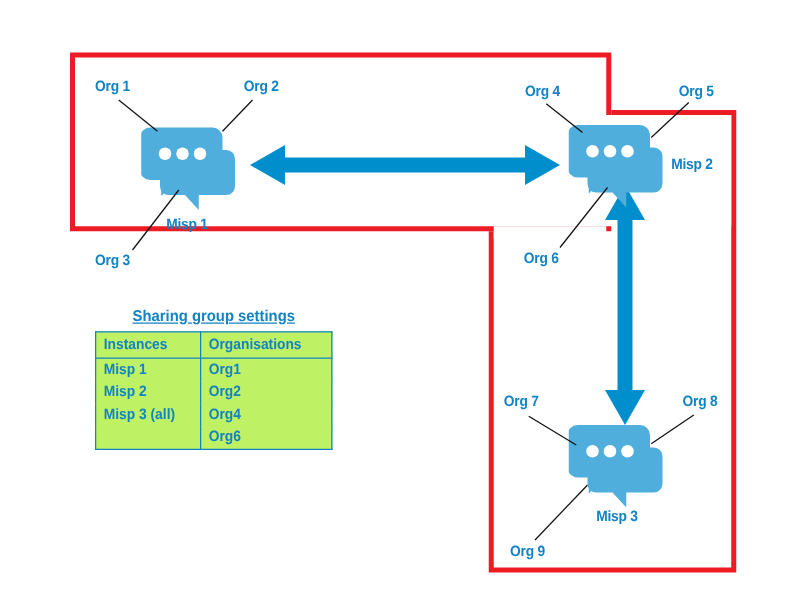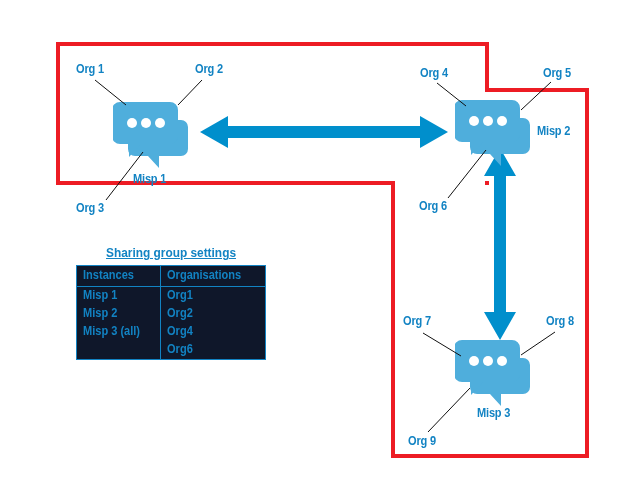--- a/index.html
+++ b/index.html
@@ -94,21 +94,21 @@
     font-size: 12.5px;
     text-decoration: underline;
     text-align: center;
     width: 190px;
     margin: 0 0 5px 0;
     transform: scaleX(0.95);
   }
   #settings-table {
     border-collapse: collapse;
     width: 190px;
-    background: #0f172a;
+    background: #bef264;
   }
   #settings-table th,
   #settings-table td {
     border: 1px solid #1283C3;
     color: #1283C3;
     font-family: "Liberation Sans", sans-serif;
     font-weight: bold;
     font-size: 12px;
     text-align: left;
     padding: 1px 6px 2px 6px;

